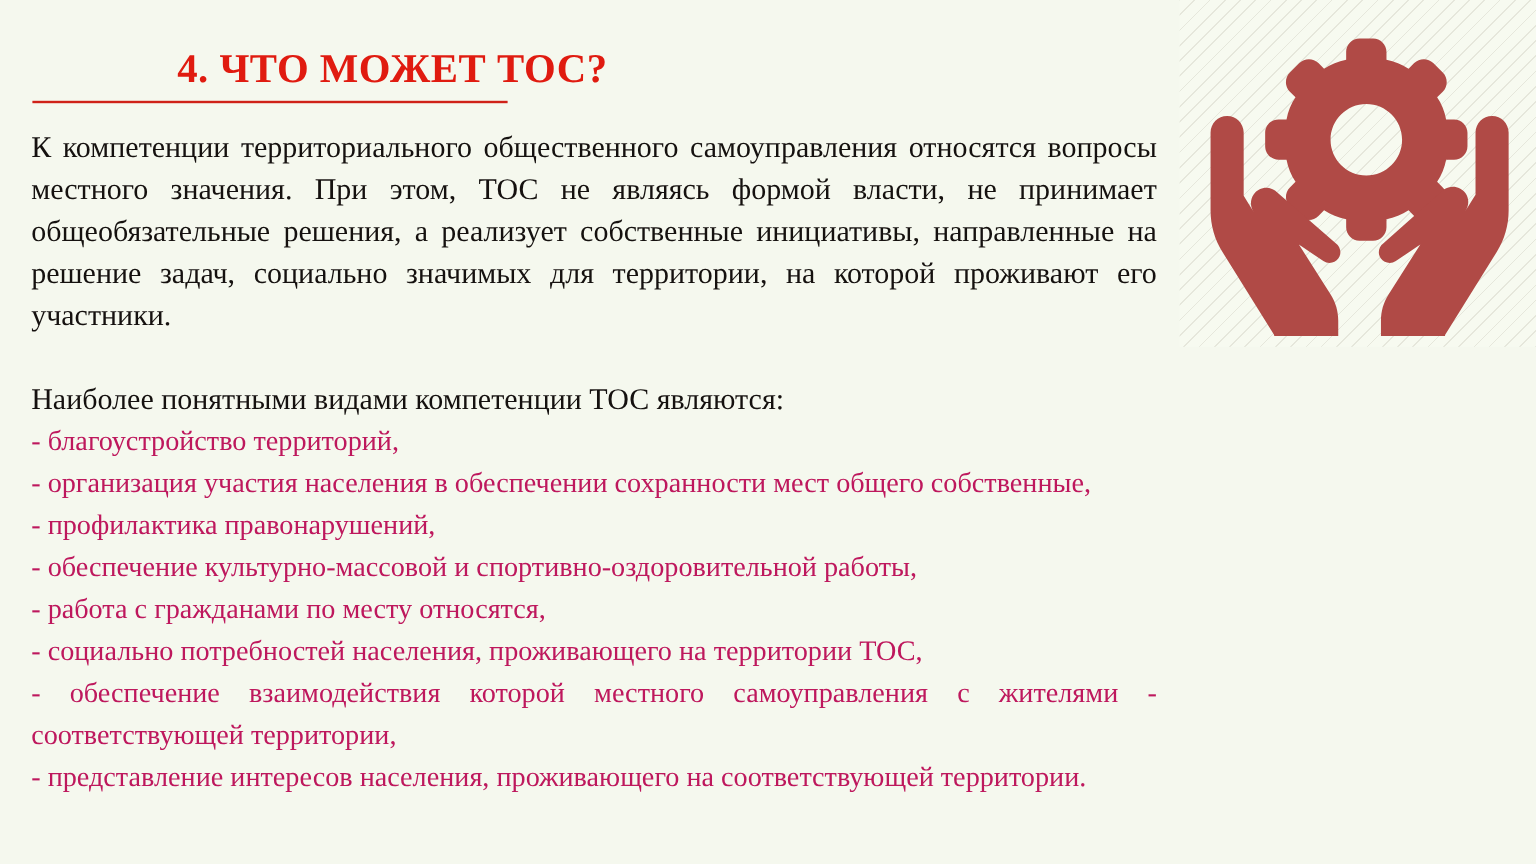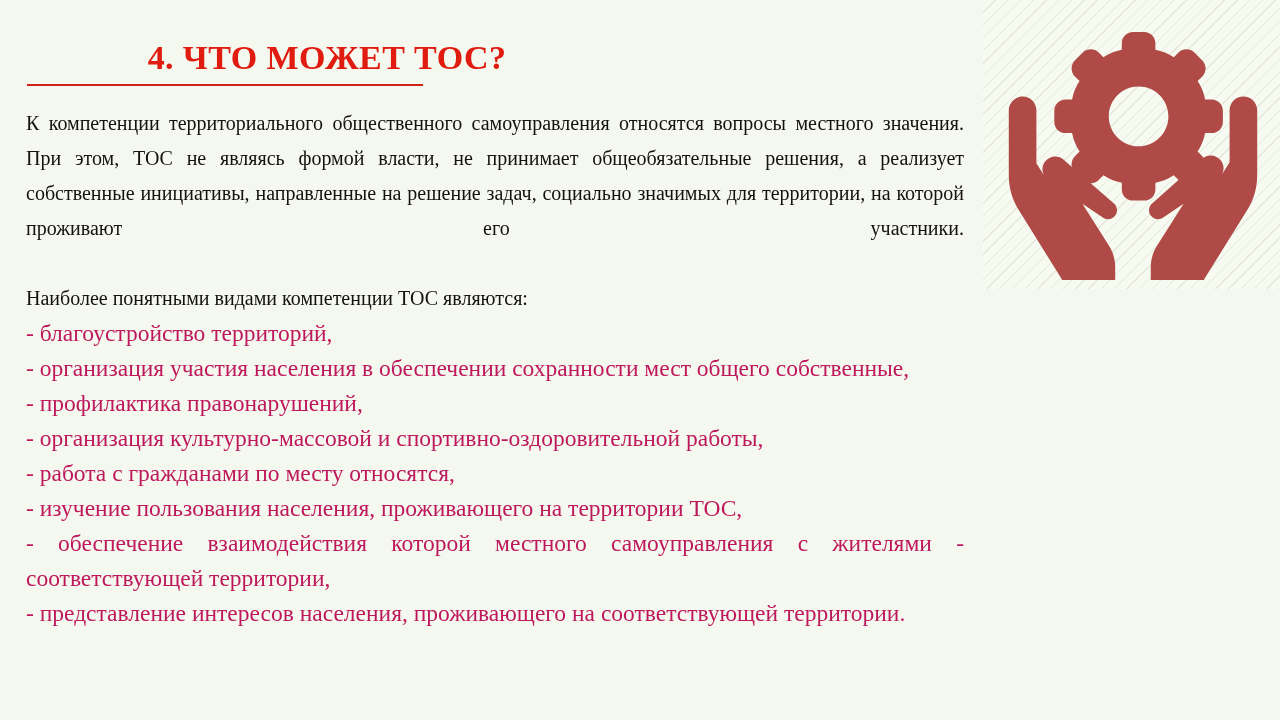--- a/index.html
+++ b/index.html
@@ -78,21 +78,21 @@
 
   
   .body-block {
     position: absolute;
     left: 26px;
     top: 106px;
     width: 938px;
   }
   .para {
     margin: 0;
-    font-size: 20px;
+    font-size: 25px;
     line-height: 35px;
     color: #15110f;
     text-align: justify;
     text-justify: inter-word;
     hyphens: none;
   }
   .para.intro {
     text-align: justify;
   }
   .para.intro::after {
@@ -196,21 +196,21 @@
     <div class="title-rule"></div>
   </div>
 
   <div class="body-block">
     <p class="para intro">К компетенции территориального общественного самоуправления относятся вопросы местного значения. При этом, ТОС не являясь формой власти, не принимает общеобязательные решения, а реализует собственные инициативы, направленные на решение задач, социально значимых для территории, на которой проживают его участники.</p>
     <p class="para lead">Наиболее понятными видами компетенции ТОС являются:</p>
     <ul class="list">
       <li class="list-item">- благоустройство территорий,</li>
       <li class="list-item justified">- организация участия населения в обеспечении сохранности мест общего собственные,</li>
       <li class="list-item">- профилактика правонарушений,</li>
-      <li class="list-item">- организация культурно-массовой и спортивно-оздоровительной работы,</li>
+      <li class="list-item">- обеспечение культурно-массовой и спортивно-оздоровительной работы,</li>
       <li class="list-item">- работа с гражданами по месту относятся,</li>
-      <li class="list-item">- изучение пользования населения, проживающего на территории ТОС,</li>
+      <li class="list-item">- социально потребностей населения, проживающего на территории ТОС,</li>
       <li class="list-item justified">- обеспечение взаимодействия которой местного самоуправления с жителями - соответствующей территории,</li>
       <li class="list-item justified">- представление интересов населения, проживающего на соответствующей территории.</li>
     </ul>
   </div>
 
 </div>
 
 </body></html>

